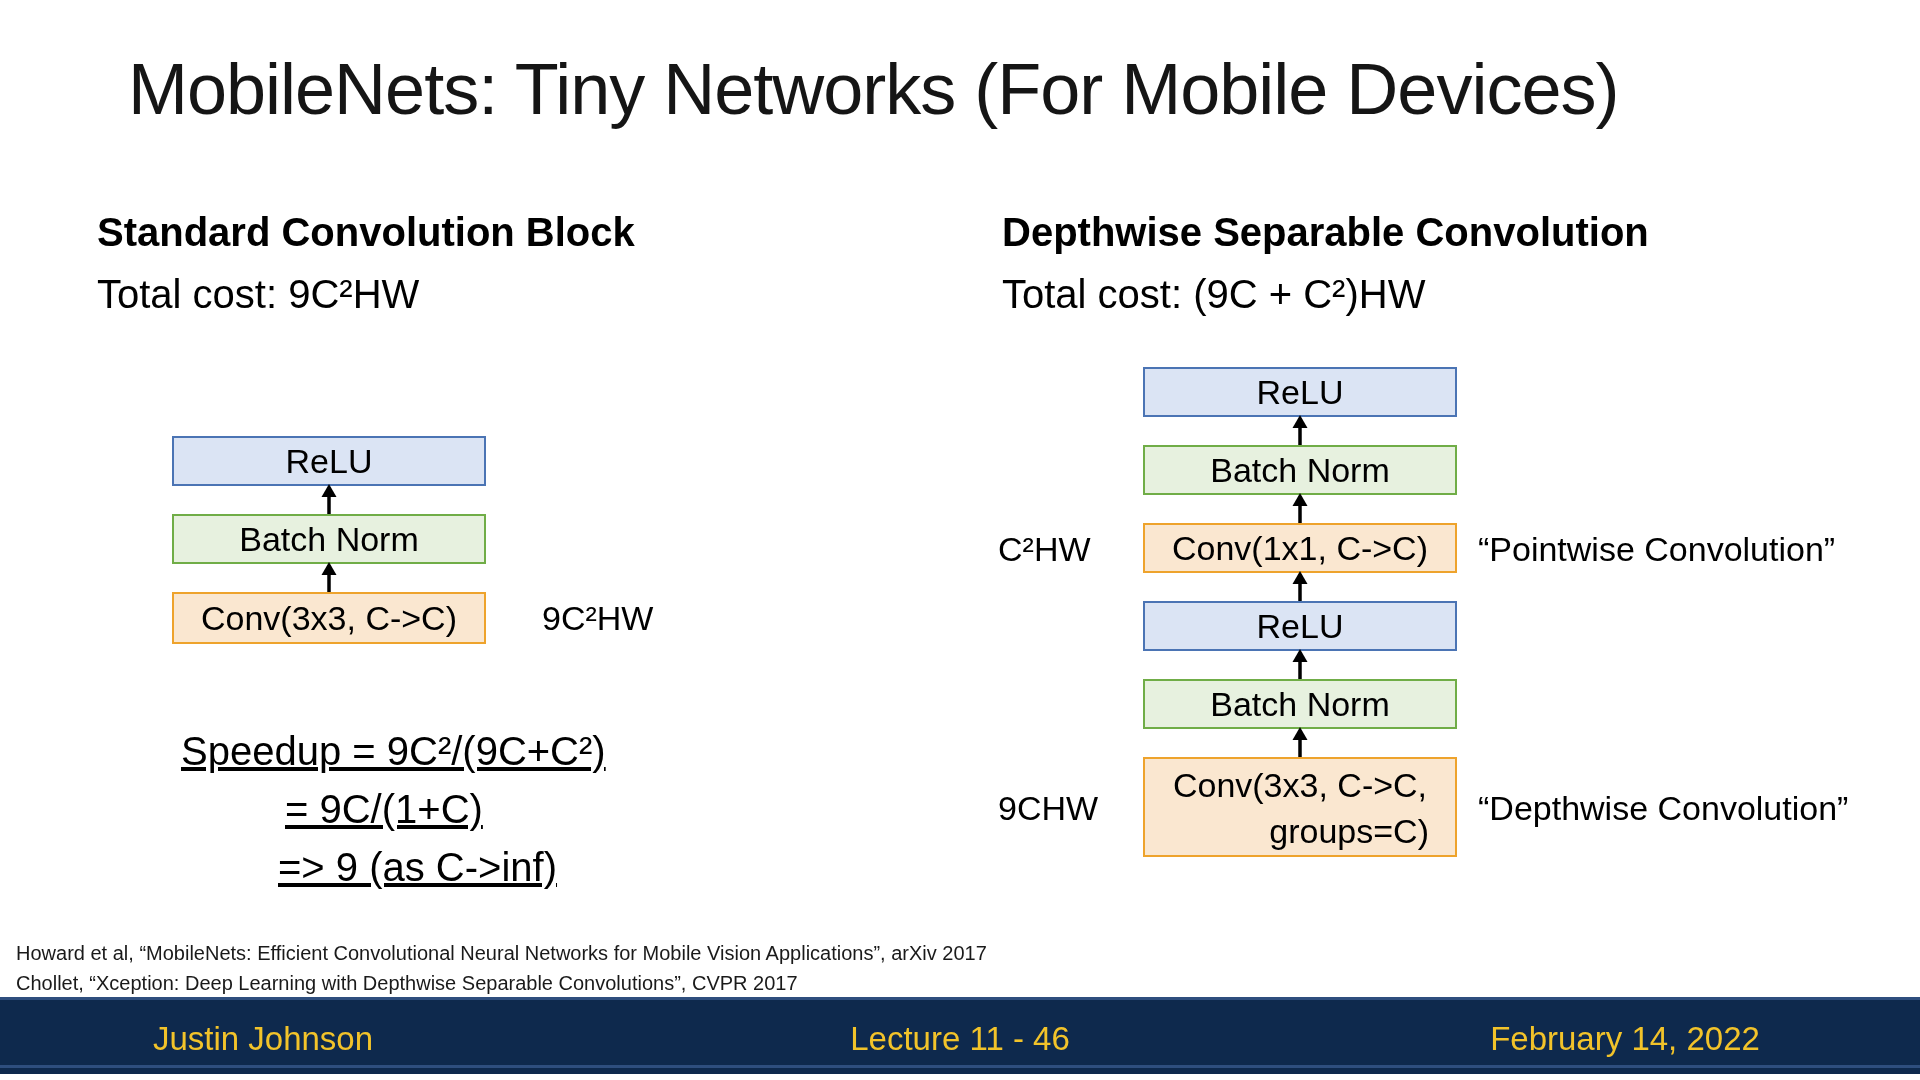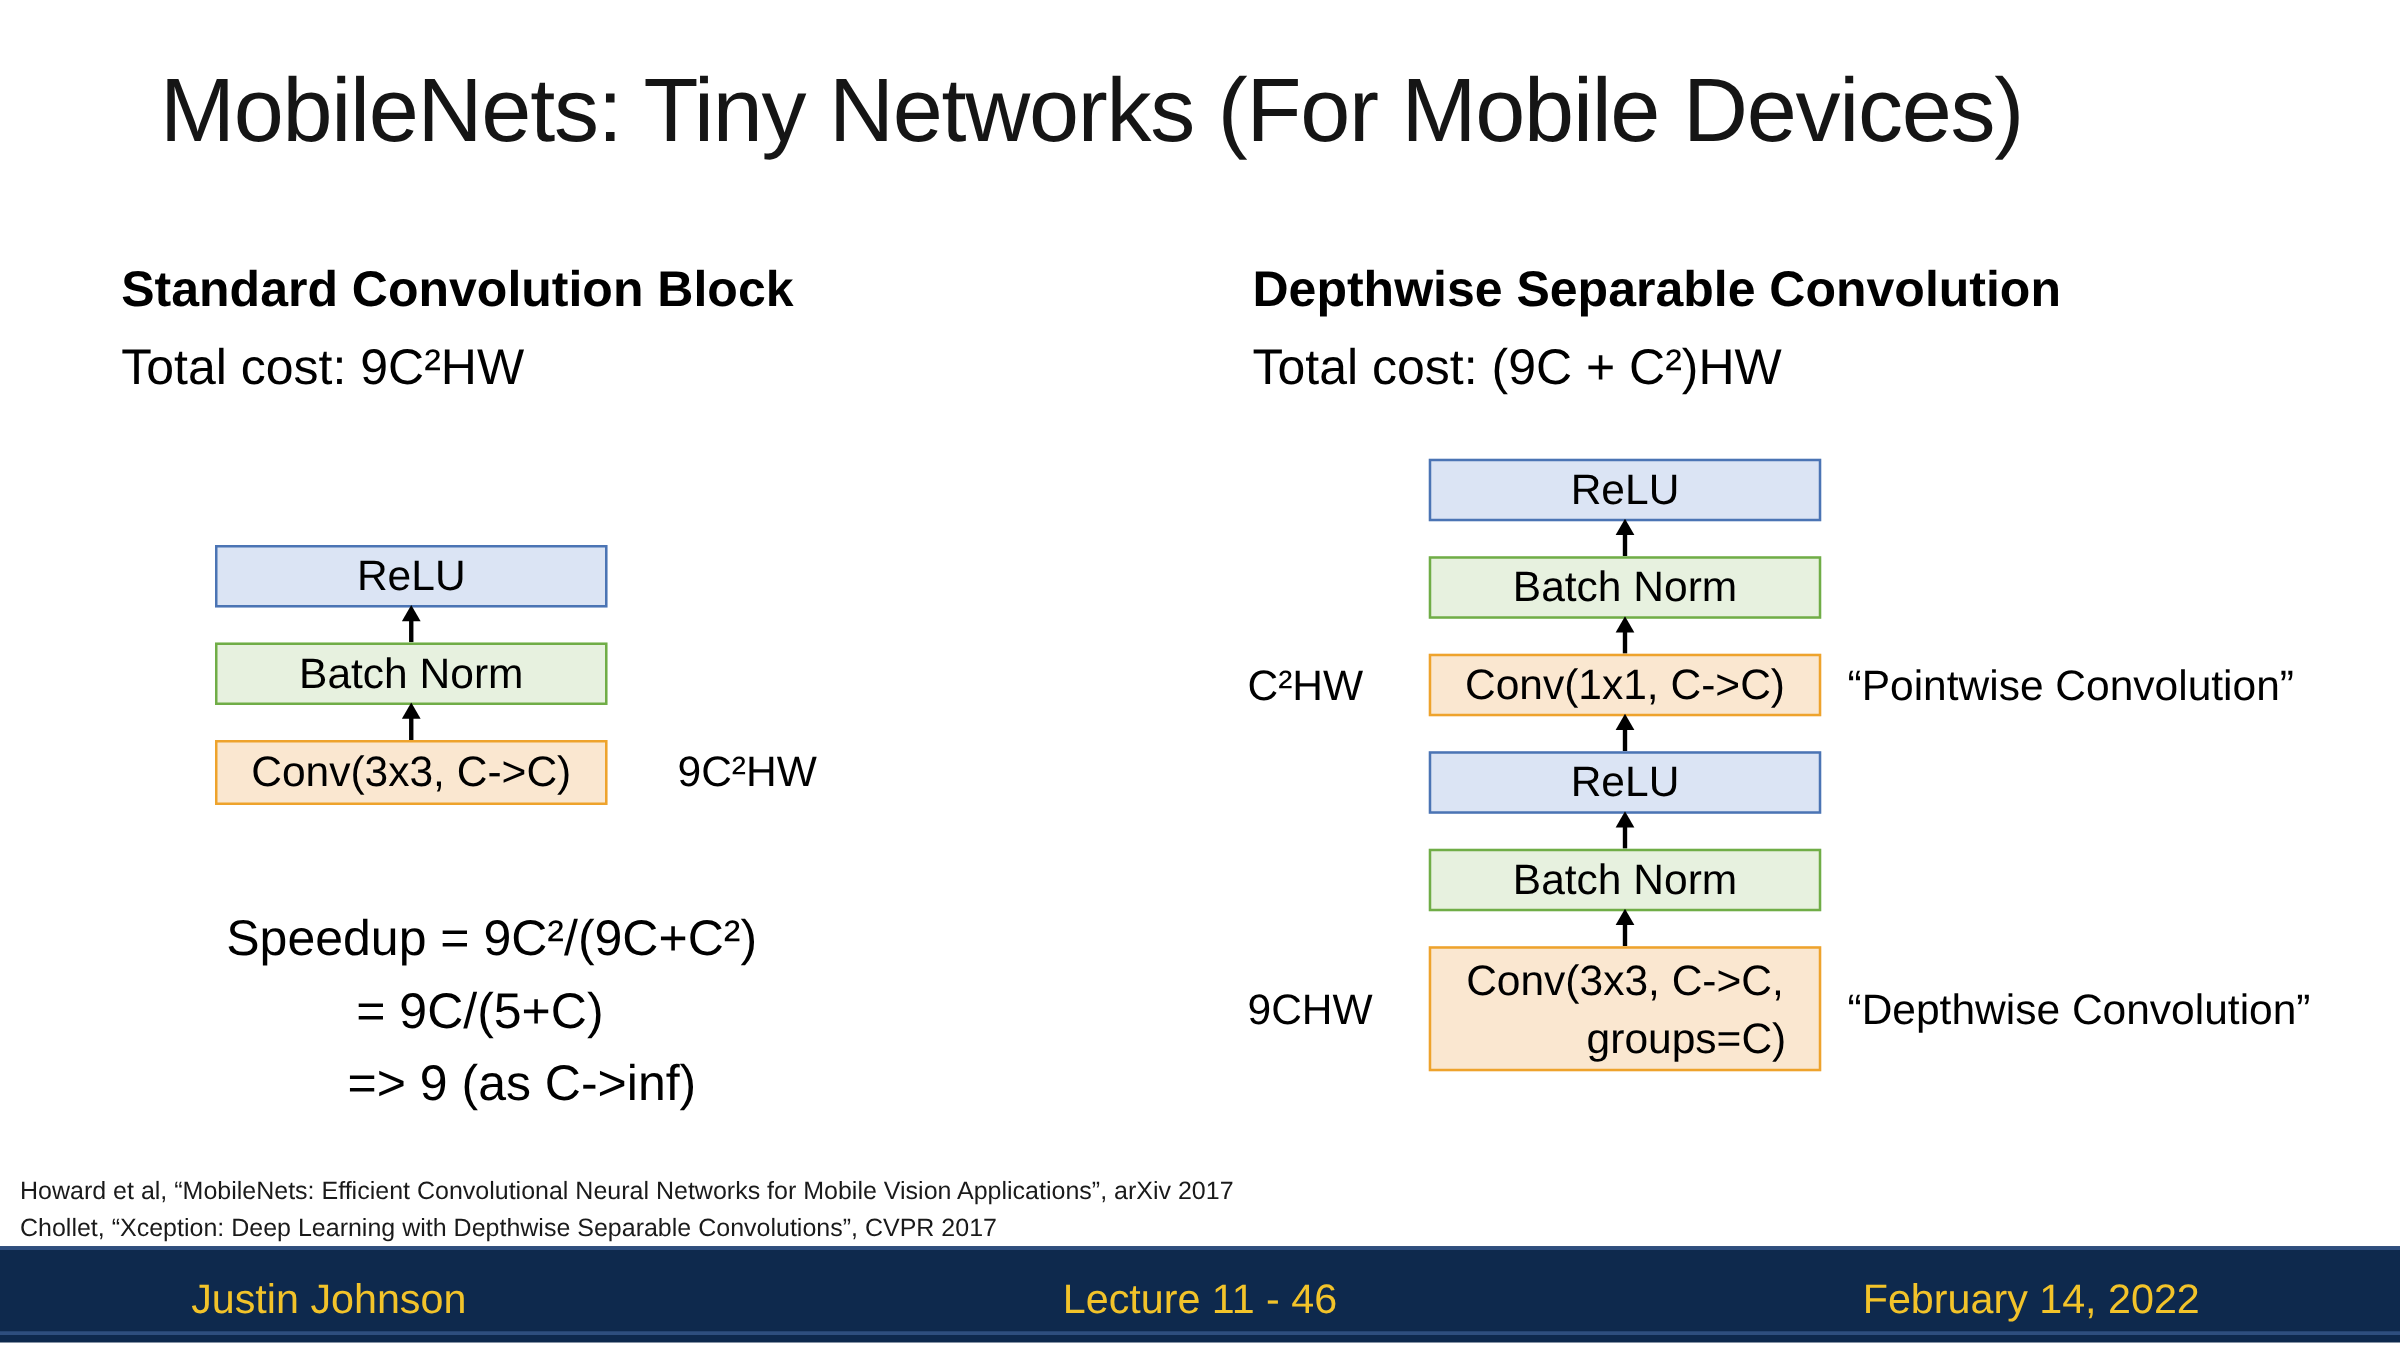--- a/index.html
+++ b/index.html
@@ -52,21 +52,21 @@
     position: absolute;
     font-size: 34px; color: #000; white-space: nowrap;
   }
   .quote-label {
     position: absolute;
     font-size: 34px; color: #000; white-space: nowrap;
   }
 
   .speedup {
     position: absolute; left: 181px; top: 722px;
-    font-size: 40px; color: #000; line-height: 58px;
+    font-size: 40px; color: #000; line-height: 58px; text-decoration: underline;
   }
   .speedup .ind { padding-left: 104px; }
   .speedup .ind3 { padding-left: 97px; }
 
   .citations {
     position: absolute; left: 16px; top: 938px;
     font-size: 20px; color: #1a1a1a; line-height: 30px;
     font-stretch: condensed;
   }
 
@@ -111,21 +111,21 @@
   <svg class="arrow" style="left:318px; top:562px;" viewBox="0 0 22 30">
       <line x1="11" y1="30" x2="11" y2="9" stroke="#000" stroke-width="3.5"></line>
       <polygon points="11,0 3.5,13 18.5,13" fill="#000"></polygon>
     </svg>
   <div class="box orange" style="left:172px; top:592px; height:52px; line-height:48px;">Conv(3x3, C-&gt;C)</div>
 
   <div class="side-label" style="left:542px; top:599px;">9C²HW</div>
 
   <div class="speedup">
     <div>Speedup = 9C²/(9C+C²)</div>
-    <div class="ind">= 9C/(5+C)</div>
+    <div class="ind">= 9C/(1+C)</div>
     <div class="ind ind3">=&gt; 9 (as C-&gt;inf)</div>
   </div>
 
   <div class="heading right-x">Depthwise Separable Convolution</div>
   <div class="subline right-x">Total cost: (9C + C²)HW</div>
 
   <div class="box blue" style="left:1143px; top:367px;">ReLU</div>
   <svg class="arrow" style="left:1289px; top:415px;" viewBox="0 0 22 30">
       <line x1="11" y1="30" x2="11" y2="9" stroke="#000" stroke-width="3.5"></line>
       <polygon points="11,0 3.5,13 18.5,13" fill="#000"></polygon>

